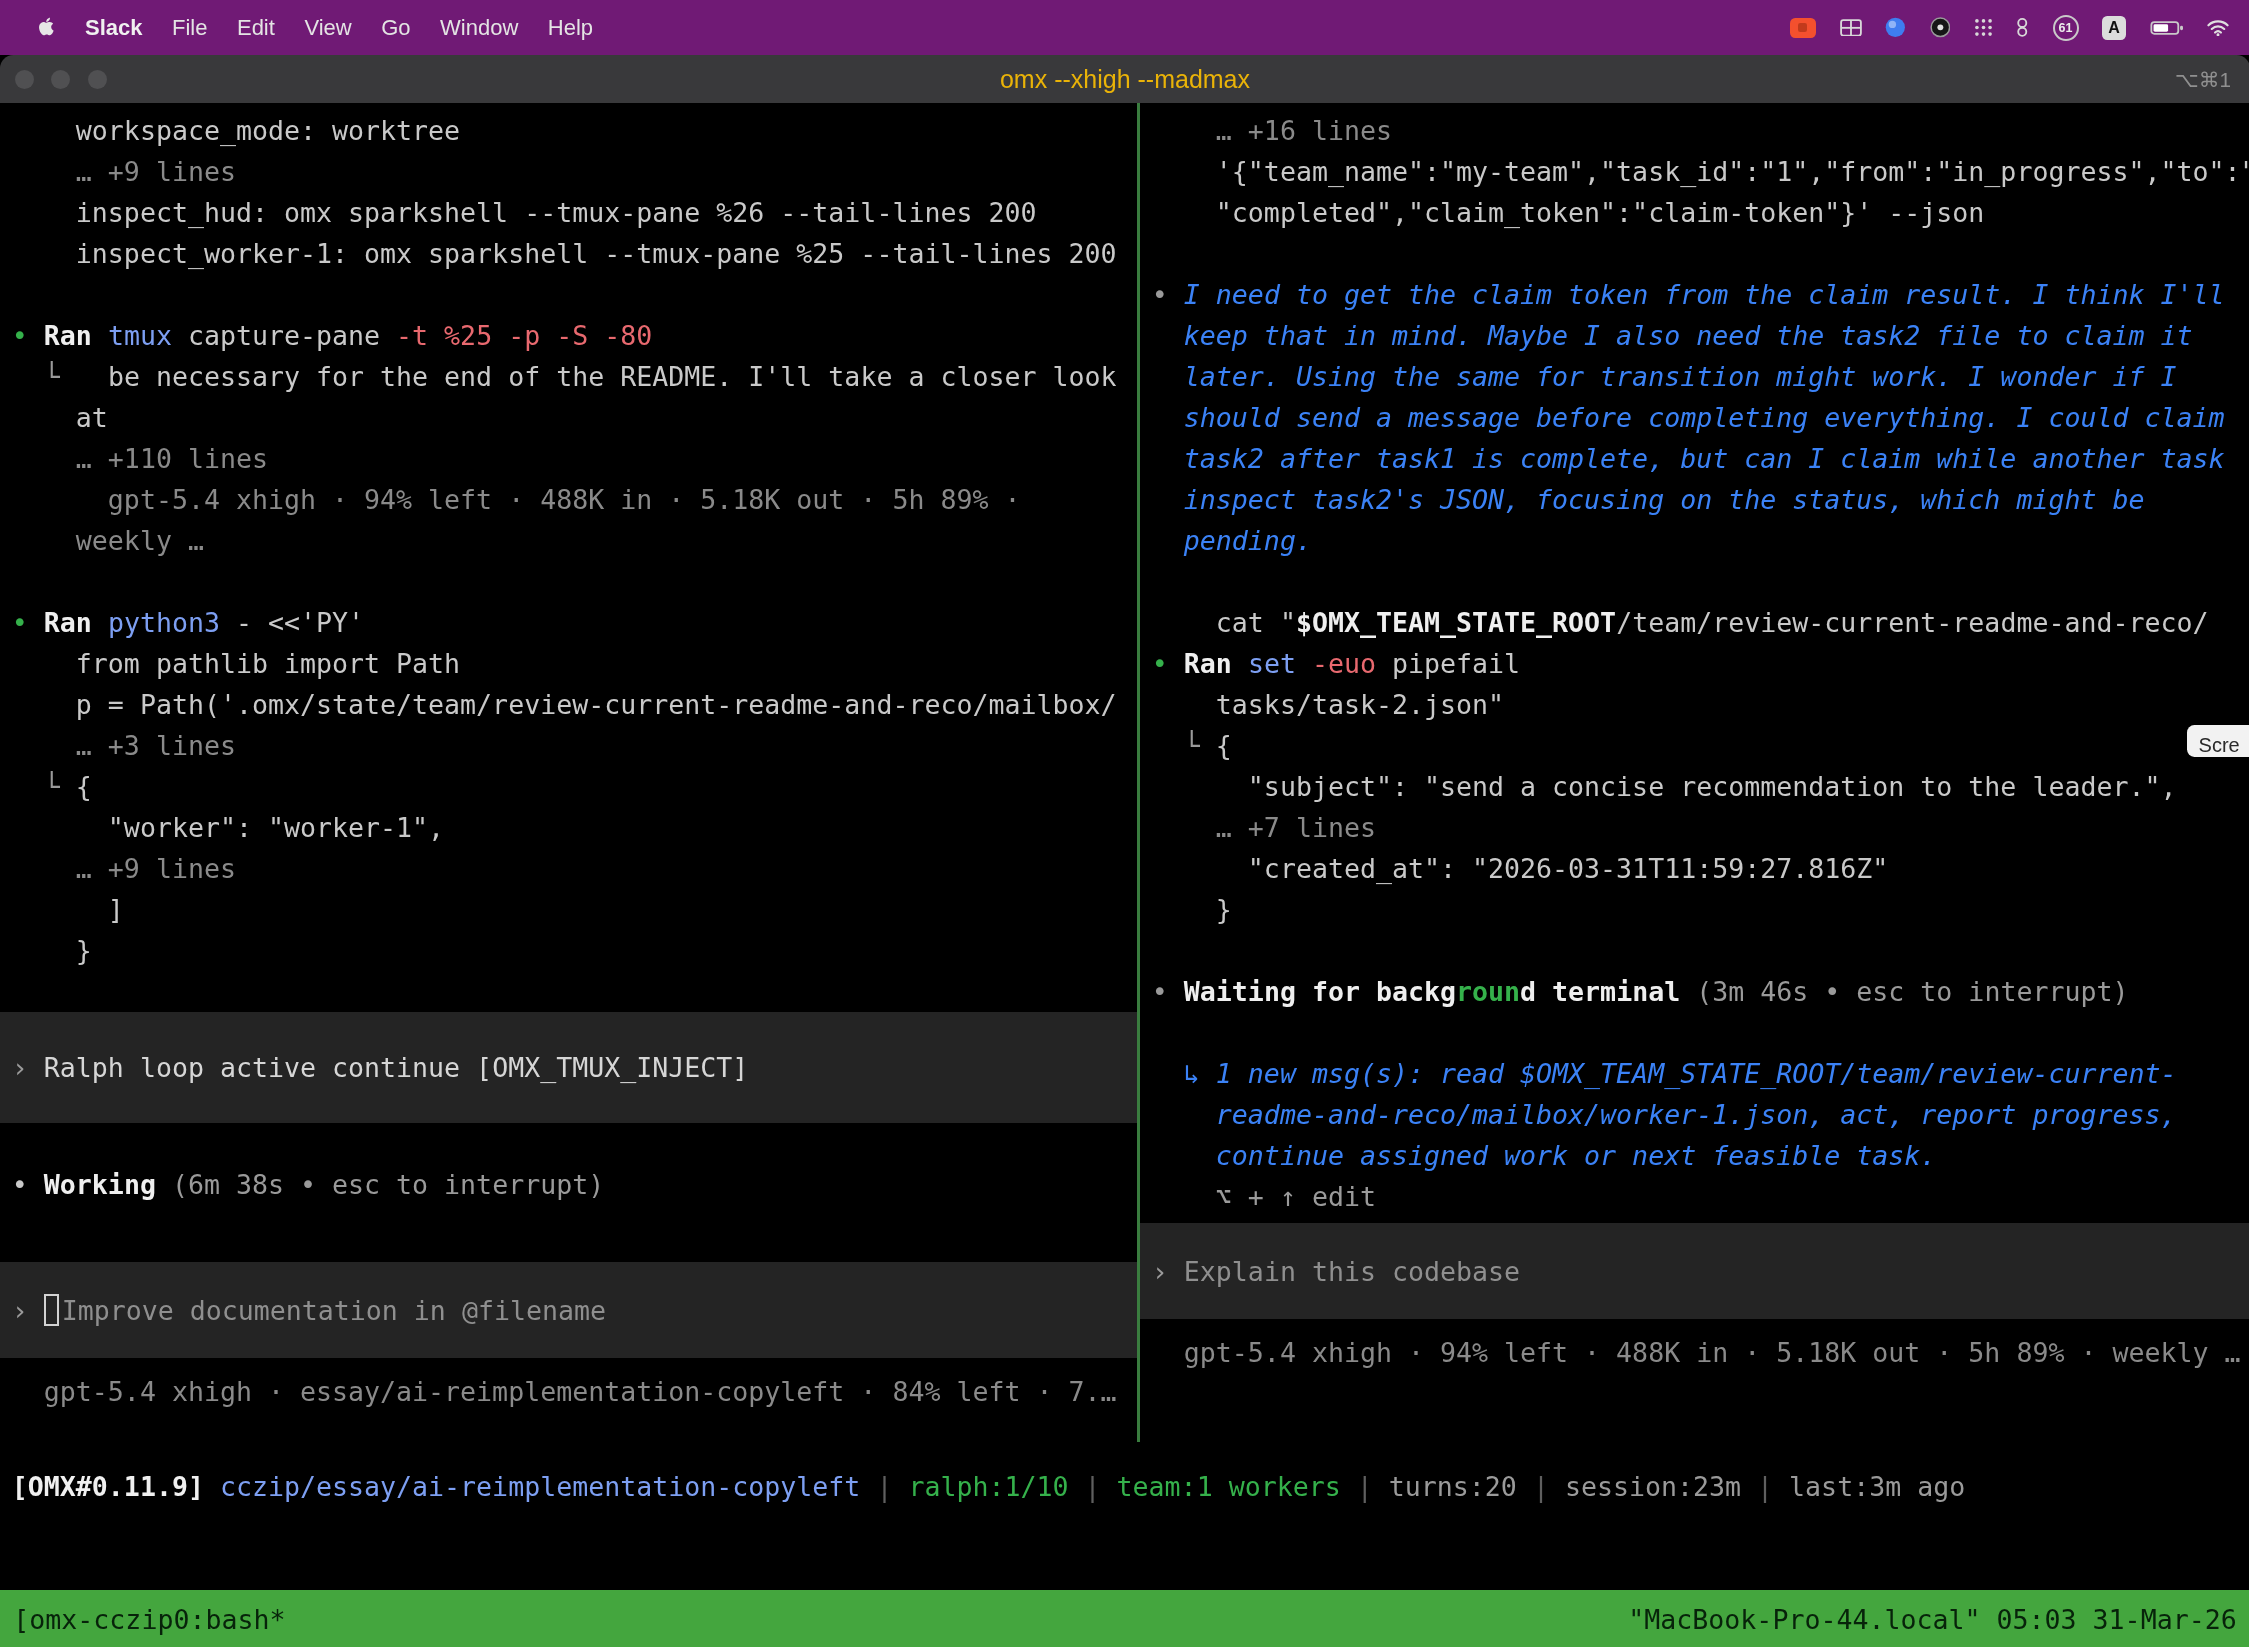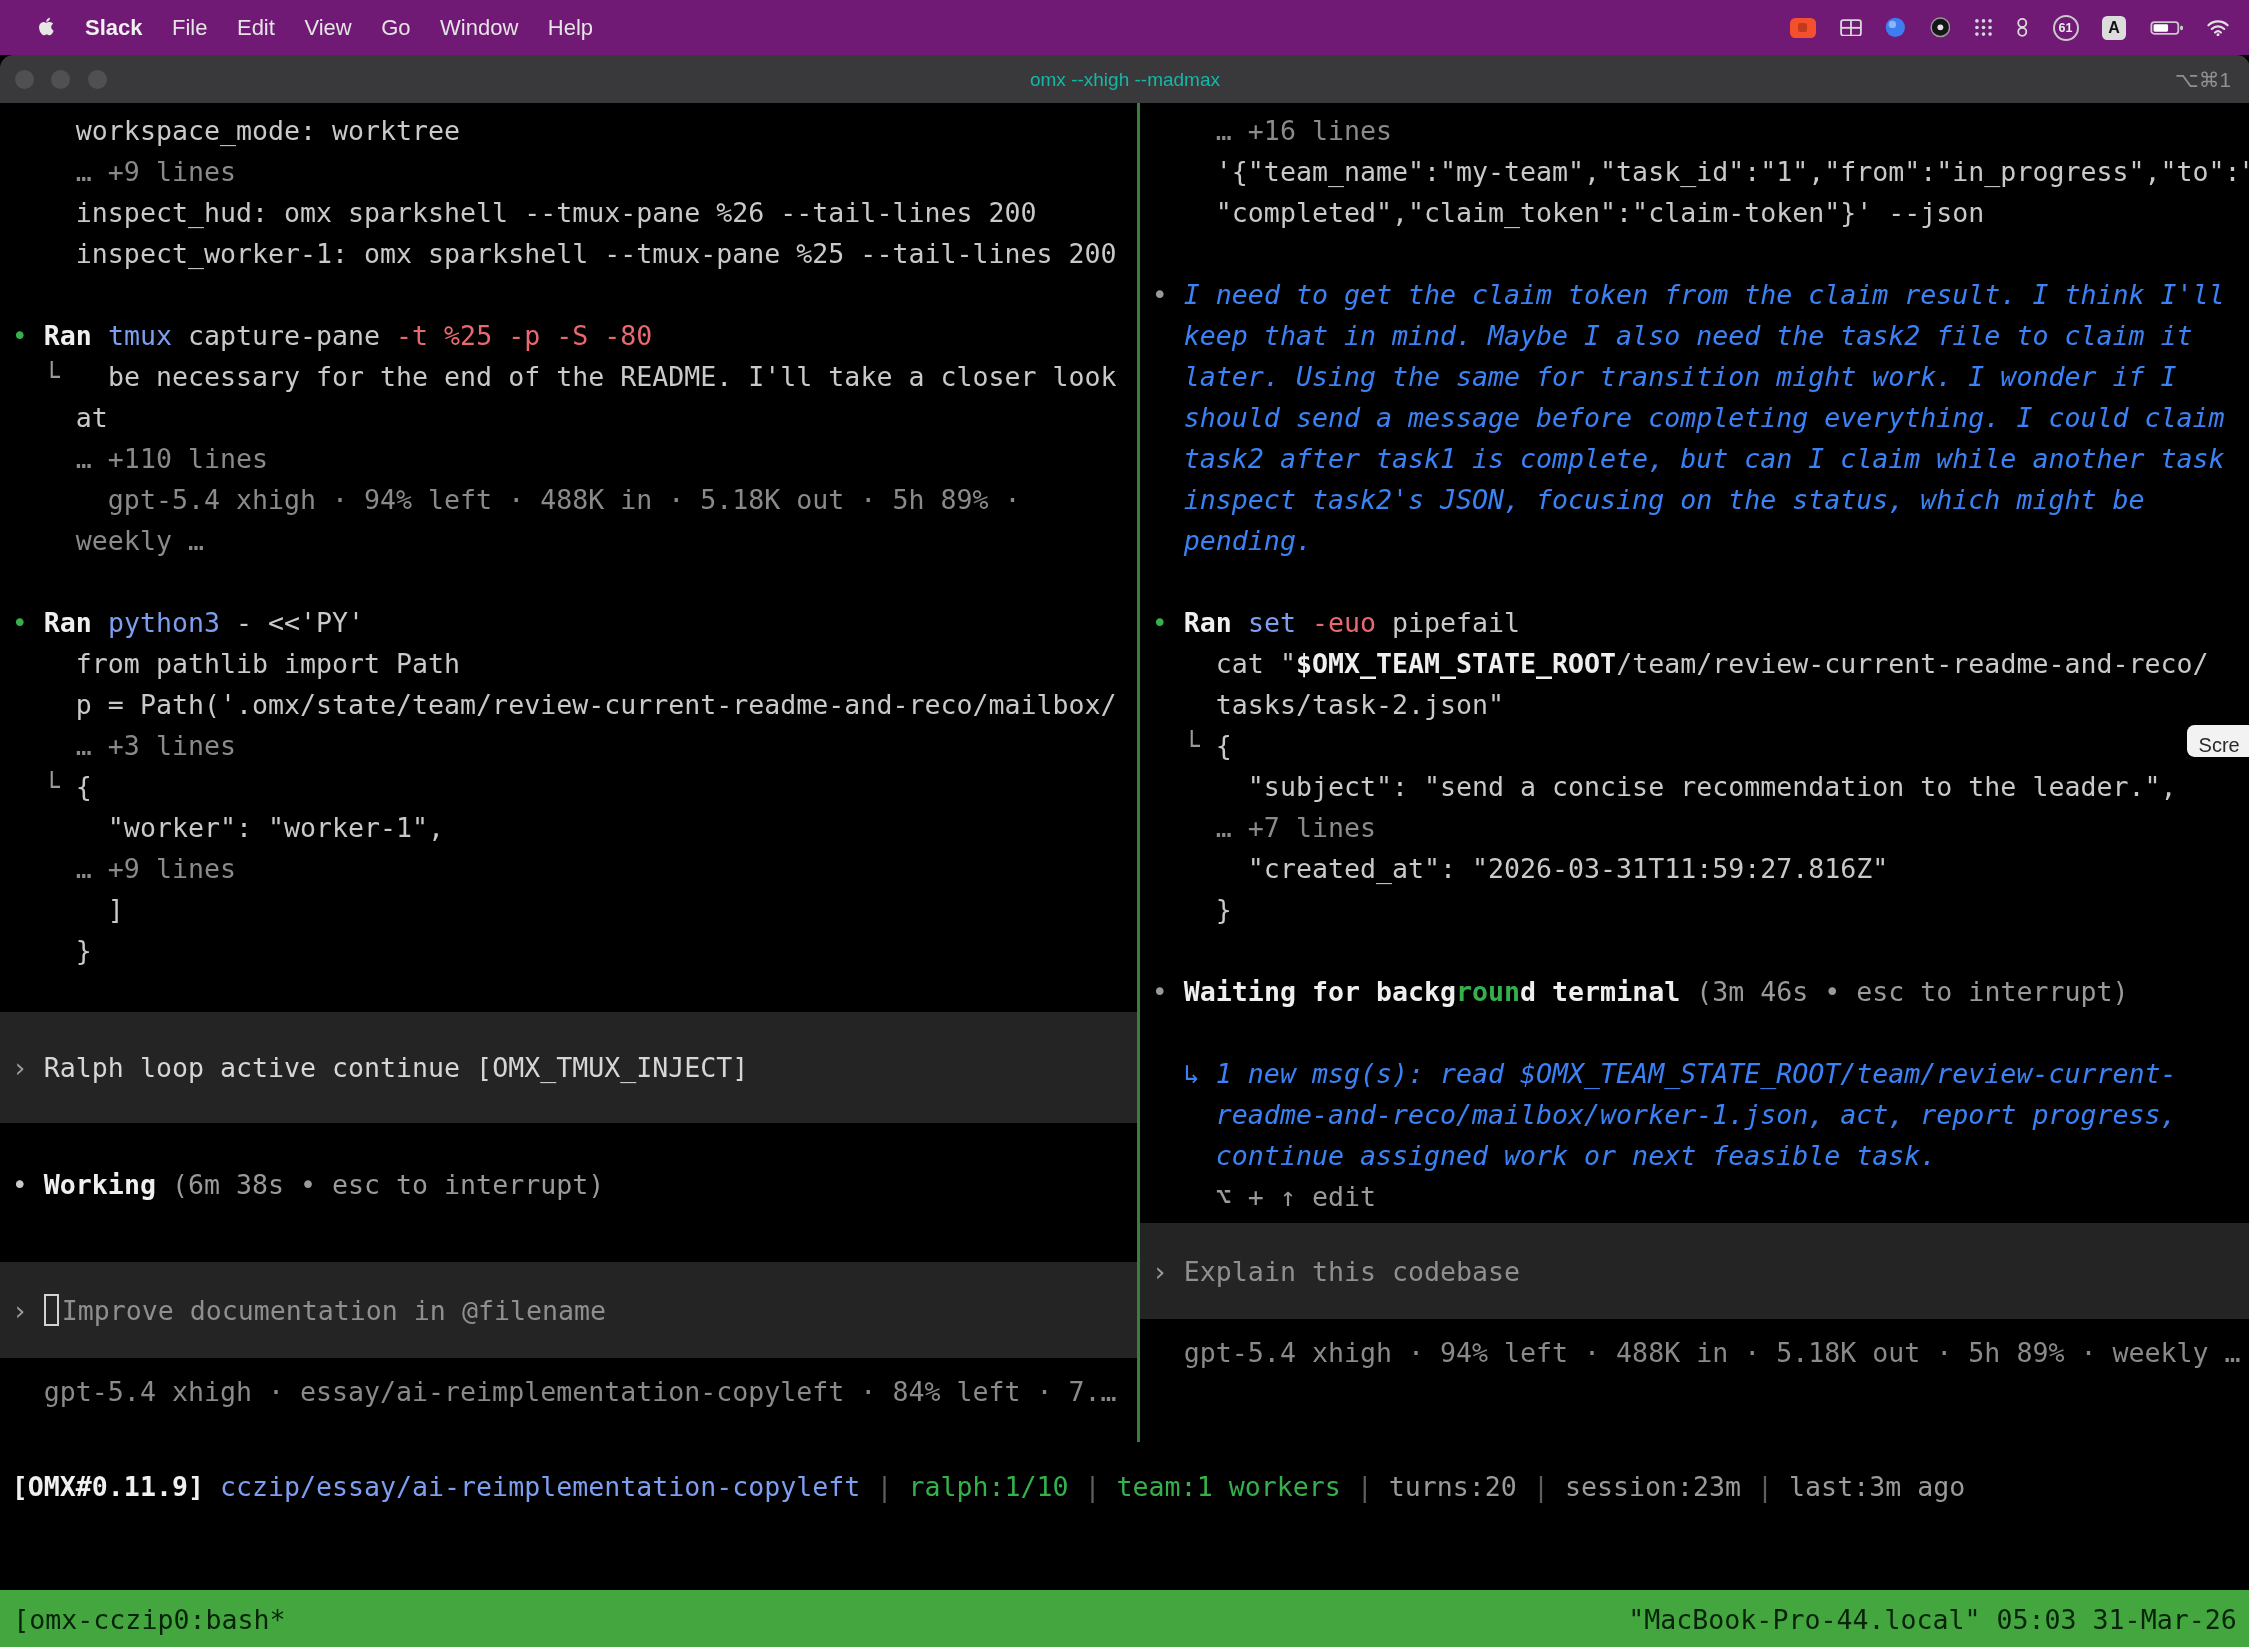--- a/index.html
+++ b/index.html
@@ -22,21 +22,21 @@
   .badge { width:26px; height:26px; border:2.2px solid #c9c9c9; border-radius:50%; }
   .badge-txt { color:#ececec; font-size:12.5px; font-weight:bold; }
   .inputsrc { width:24px; height:24px; background:#dcdcdc; border-radius:5.2px; color:#111;
               font-size:16px; font-weight:bold; }
 
   
   .titlebar { position:absolute; top:55px; left:0; width:2250px; height:49px; background:#39393b;
               border-radius:13.3px 13.3px 0 0; display:flex; align-items:center; }
   .lights { position:absolute; left:14.8px; top:0; height:49px; display:flex; align-items:center; gap:17.7px; }
   .light { width:19px; height:19px; border-radius:50%; background:#505052; }
-  .wtitle { width:100%; text-align:center; color:#14b8a6; font-size:19px; }
+  .wtitle { width:100%; text-align:center; color:#eab308; font-size:25px; }
   .wshort { position:absolute; right:19px; color:#909090; font-size:20.7px; }
 
   
   .term { position:absolute; top:103px; left:0; width:2250px; height:1487px; background:#000;
           font-family:"DejaVu Sans Mono","Liberation Mono",monospace; font-size:26.6px; }
   .pane { position:absolute; top:0; height:1363px; overflow:hidden; padding-top:7.4px; }
   .pane-left  { left:0; width:1137px; }
   .pane-right { left:1140px; width:1110px; }
   .divider { position:absolute; left:1137px; top:0; width:3px; height:1339px; background:#3a7d3f; }
 
@@ -215,22 +215,22 @@
         <div class="tline"><span class="sg-fg">    "completed","claim_token":"claim-token"}' --json</span></div>
         <div class="tline"></div>
         <div class="tline"><span class="sg-dim">• </span><span class="sg-it">I need to get the claim token from the claim result. I think I'll</span></div>
         <div class="tline"><span class="sg-it">  keep that in mind. Maybe I also need the task2 file to claim it</span></div>
         <div class="tline"><span class="sg-it">  later. Using the same for transition might work. I wonder if I</span></div>
         <div class="tline"><span class="sg-it">  should send a message before completing everything. I could claim</span></div>
         <div class="tline"><span class="sg-it">  task2 after task1 is complete, but can I claim while another task</span></div>
         <div class="tline"><span class="sg-it">  inspect task2's JSON, focusing on the status, which might be</span></div>
         <div class="tline"><span class="sg-it">  pending.</span></div>
         <div class="tline"></div>
+        <div class="tline"><span class="sg-fg">    cat "</span><span class="sg-bold">$OMX_TEAM_STATE_ROOT</span><span class="sg-fg">/team/review-current-readme-and-reco/</span></div>
         <div class="tline"><span class="sg-green">• </span><span class="sg-bold">Ran </span><span class="sg-cmd">set </span><span class="sg-flag">-euo </span><span class="sg-fg">pipefail</span></div>
-        <div class="tline"><span class="sg-fg">    cat "</span><span class="sg-bold">$OMX_TEAM_STATE_ROOT</span><span class="sg-fg">/team/review-current-readme-and-reco/</span></div>
         <div class="tline"><span class="sg-fg">    tasks/task-2.json"</span></div>
         <div class="tline"><span class="sg-dim">  └ </span><span class="sg-fg">{</span></div>
         <div class="tline"><span class="sg-fg">      "subject": "send a concise recommendation to the leader.",</span></div>
         <div class="tline"><span class="sg-ell">    … +7 lines</span></div>
         <div class="tline"><span class="sg-fg">      "created_at": "2026-03-31T11:59:27.816Z"</span></div>
         <div class="tline"><span class="sg-fg">    }</span></div>
         <div class="tline"></div>
         <div class="tline"><span class="sg-dim">• </span><span class="sg-bold">Waiting for backg</span><span class="sg-boldgreen">roun</span><span class="sg-bold">d terminal </span><span class="sg-dim">(3m 46s • esc to interrupt)</span></div>
         <div class="tline"></div>
         <div class="tline"><span class="sg-it">  ↳ 1 new msg(s): read $OMX_TEAM_STATE_ROOT/team/review-current-</span></div>

